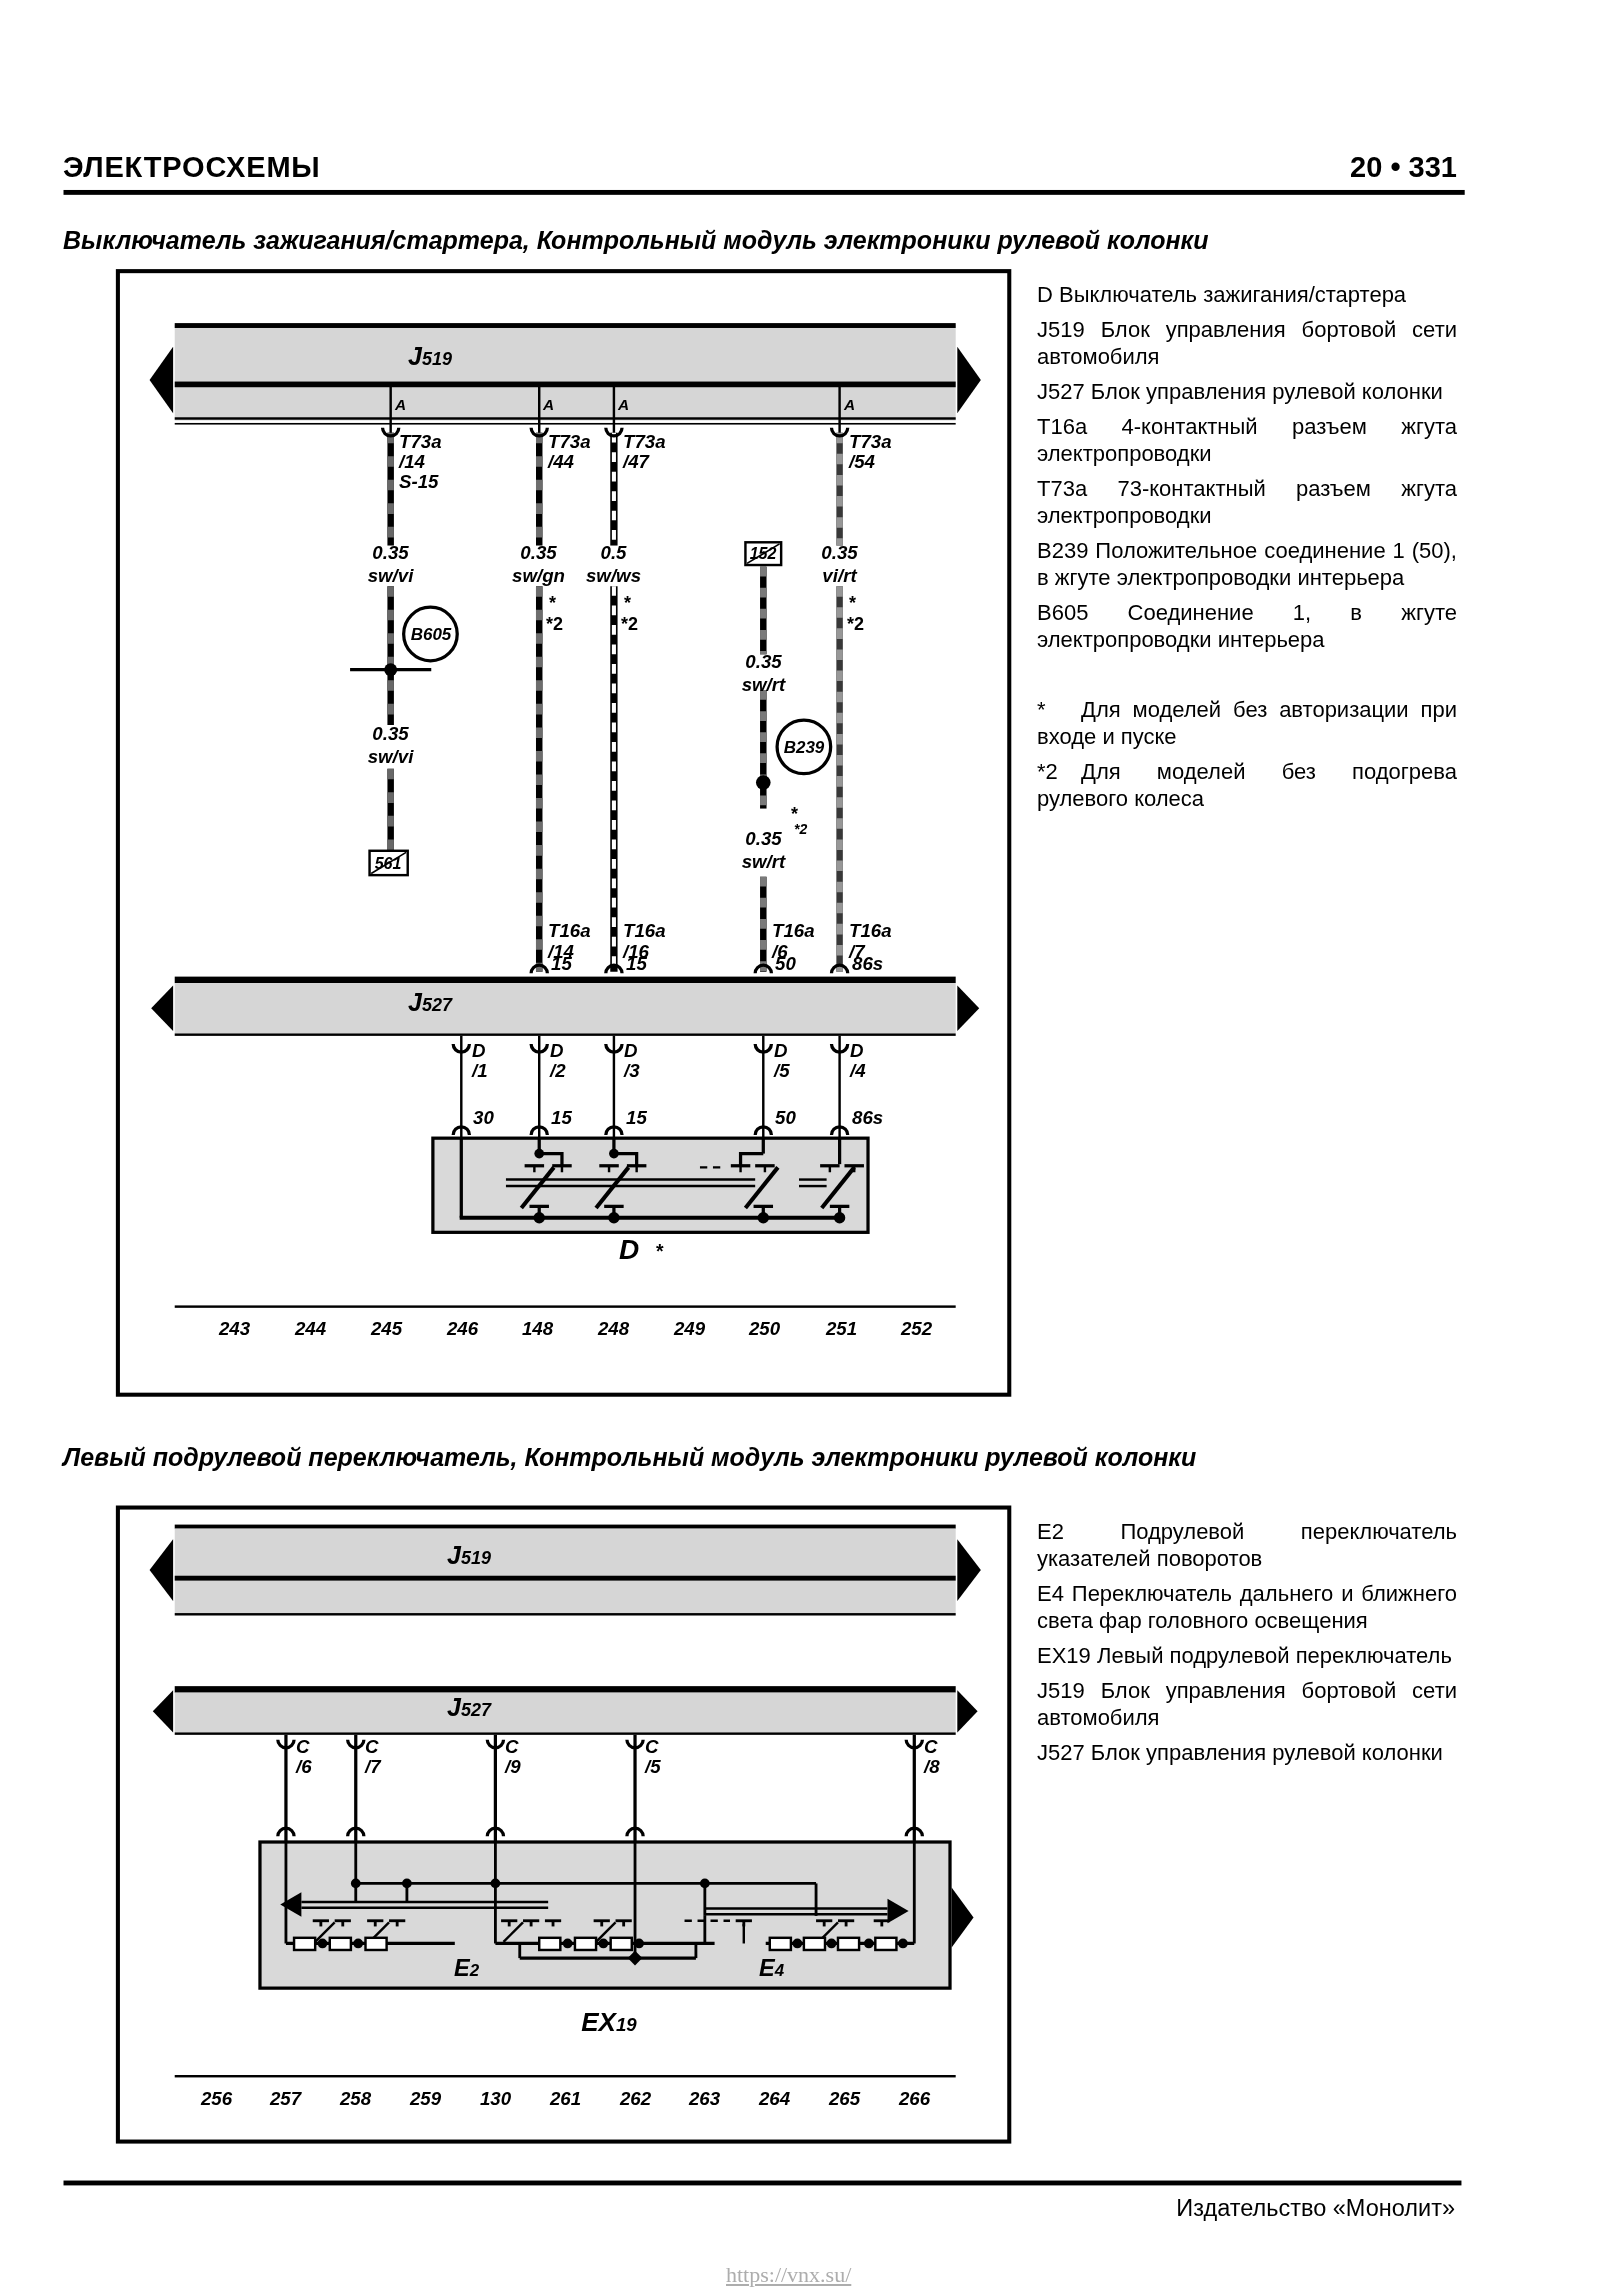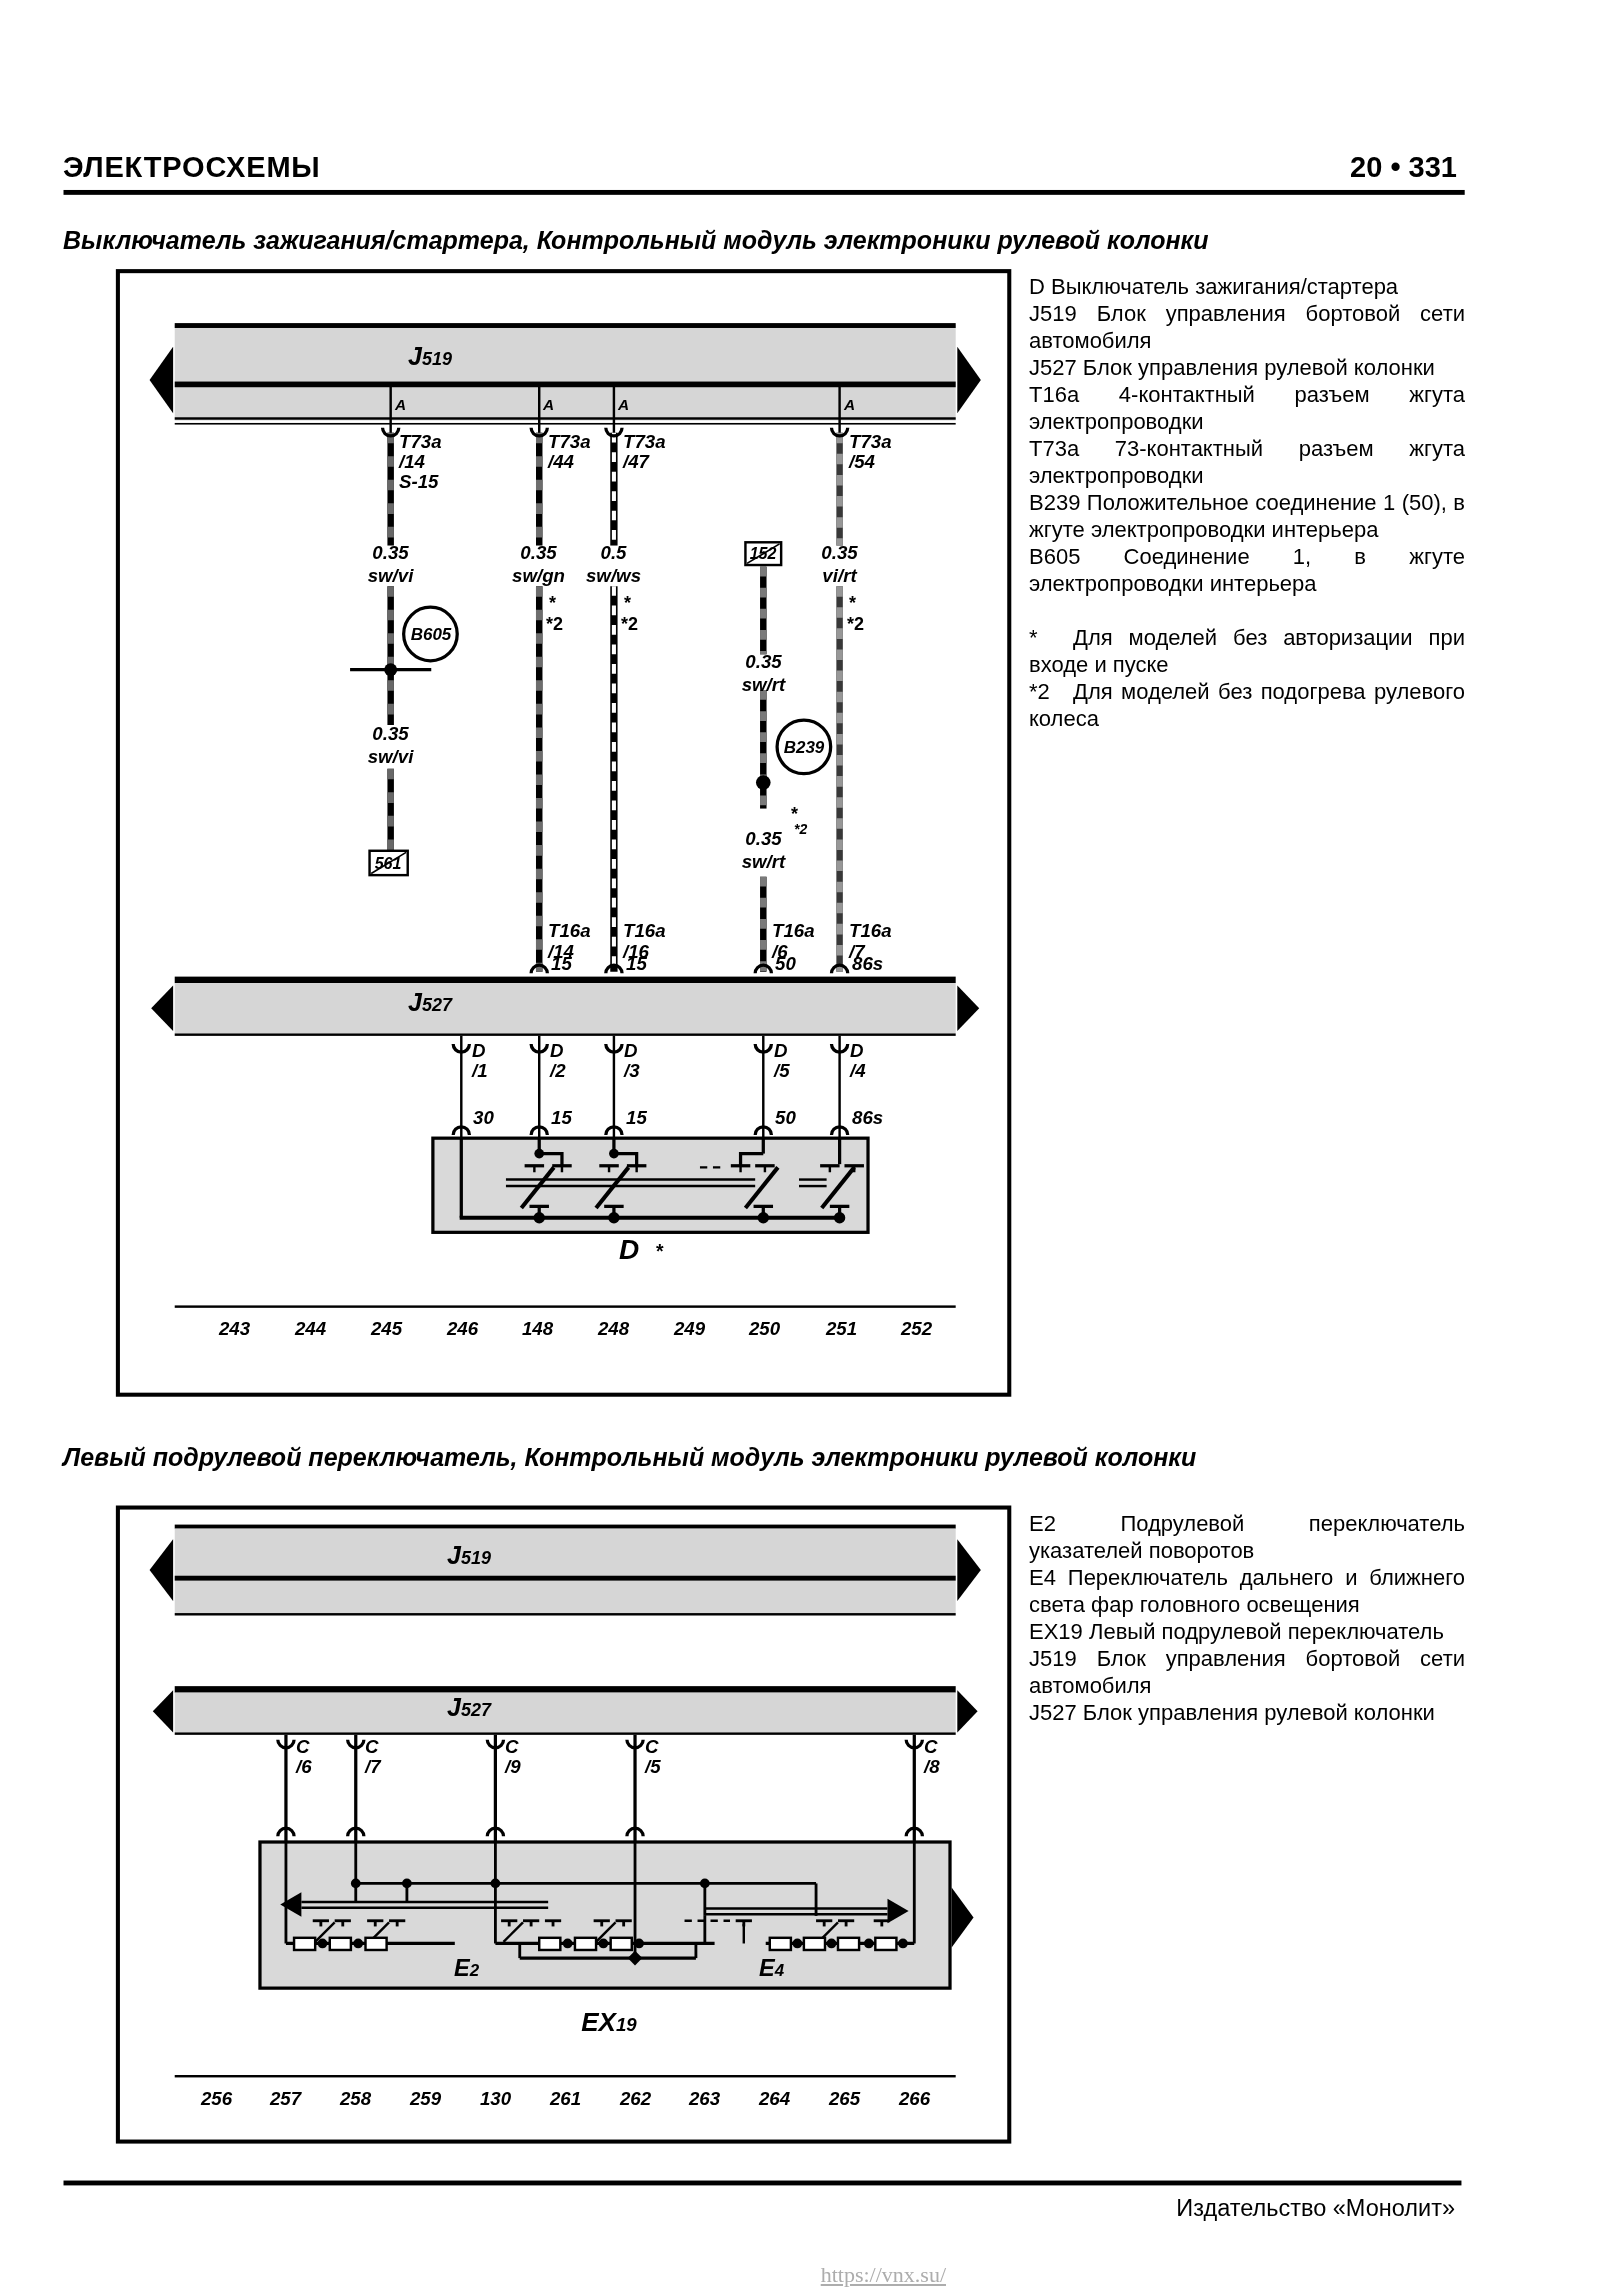--- a/index.html
+++ b/index.html
@@ -12,21 +12,21 @@
   .g{position:absolute;width:97px;text-align:center;font-weight:bold;font-style:italic;font-size:18.7px;line-height:1}
   .ref{position:absolute;text-align:center;font-weight:bold;font-style:italic;font-size:16px;line-height:1}
   .jn{position:absolute;width:54px;text-align:center;font-weight:bold;font-style:italic;font-size:17px;line-height:1}
   .bus{position:absolute;width:130px;text-align:center;font-weight:bold;font-style:italic;font-size:25px;line-height:1}
   .bus .sub,.swl .sub{font-size:0.72em}
   .swl{position:absolute;font-weight:bold;font-style:italic;line-height:1}
   .tn{position:absolute;width:57px;text-align:center;font-weight:bold;font-style:italic;font-size:18.7px;line-height:1}
   .hdr{position:absolute;font-weight:bold;font-size:29px;line-height:1;letter-spacing:0.8px}
   .title{position:absolute;font-weight:bold;font-style:italic;font-size:25px;line-height:1;white-space:nowrap}
   .col{position:absolute;left:1029px;width:436px;font-size:22px;line-height:27px;text-align:justify}
-  .col p{margin:0}
+  .col p{margin:8px}
   .col .gap{height:27px}
   .note-sym{display:inline-block;width:44px}
   .publisher{position:absolute;font-size:23.5px;line-height:1}
   .wm{position:absolute;font-family:"Liberation Serif",serif;font-size:22px;color:#adadad;text-decoration:underline;line-height:1}
 </style>
 </head>
 <body>
 
 <svg class="layer" width="1624" height="2295" viewBox="0 0 2000 2827">
 
@@ -494,14 +494,14 @@
 <div class="tn" style="left:397px;top:2090px">259</div>
 <div class="tn" style="left:467px;top:2090px">130</div>
 <div class="tn" style="left:537px;top:2090px">261</div>
 <div class="tn" style="left:607px;top:2090px">262</div>
 <div class="tn" style="left:676px;top:2090px">263</div>
 <div class="tn" style="left:746px;top:2090px">264</div>
 <div class="tn" style="left:816px;top:2090px">265</div>
 <div class="tn" style="left:886px;top:2090px">266</div>
 
 <div class="publisher" style="left:1137px;top:2197px;width:318px;text-align:right">Издательство «Монолит»</div>
-<div class="wm" style="left:702px;top:2264px;width:244px;text-align:right">https://vnx.su/</div>
+<div class="wm" style="left:726px;top:2264px;width:244px;text-align:left">https://vnx.su/</div>
 
 
 </body></html>

